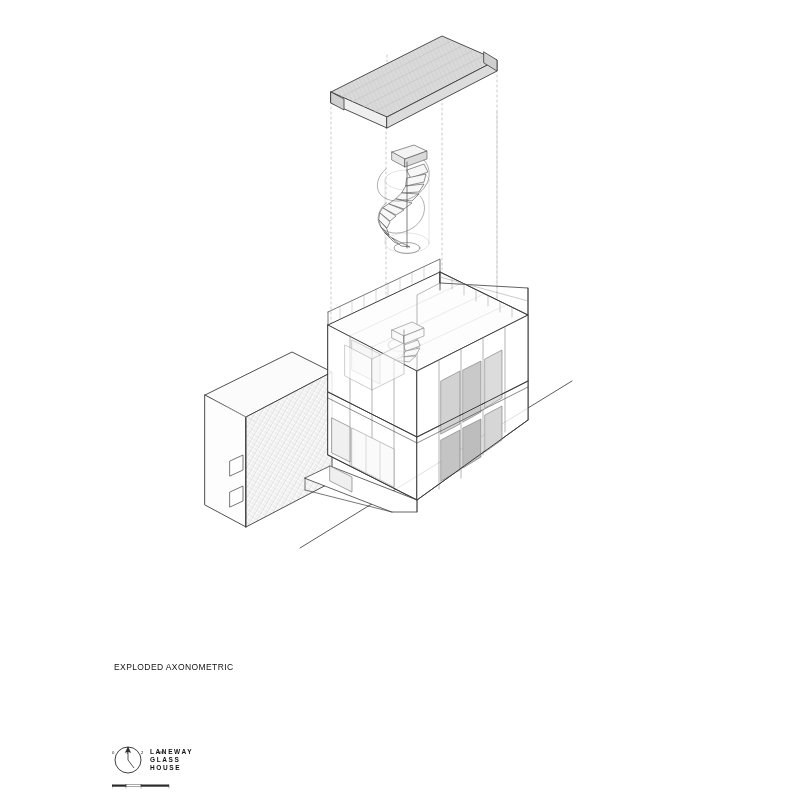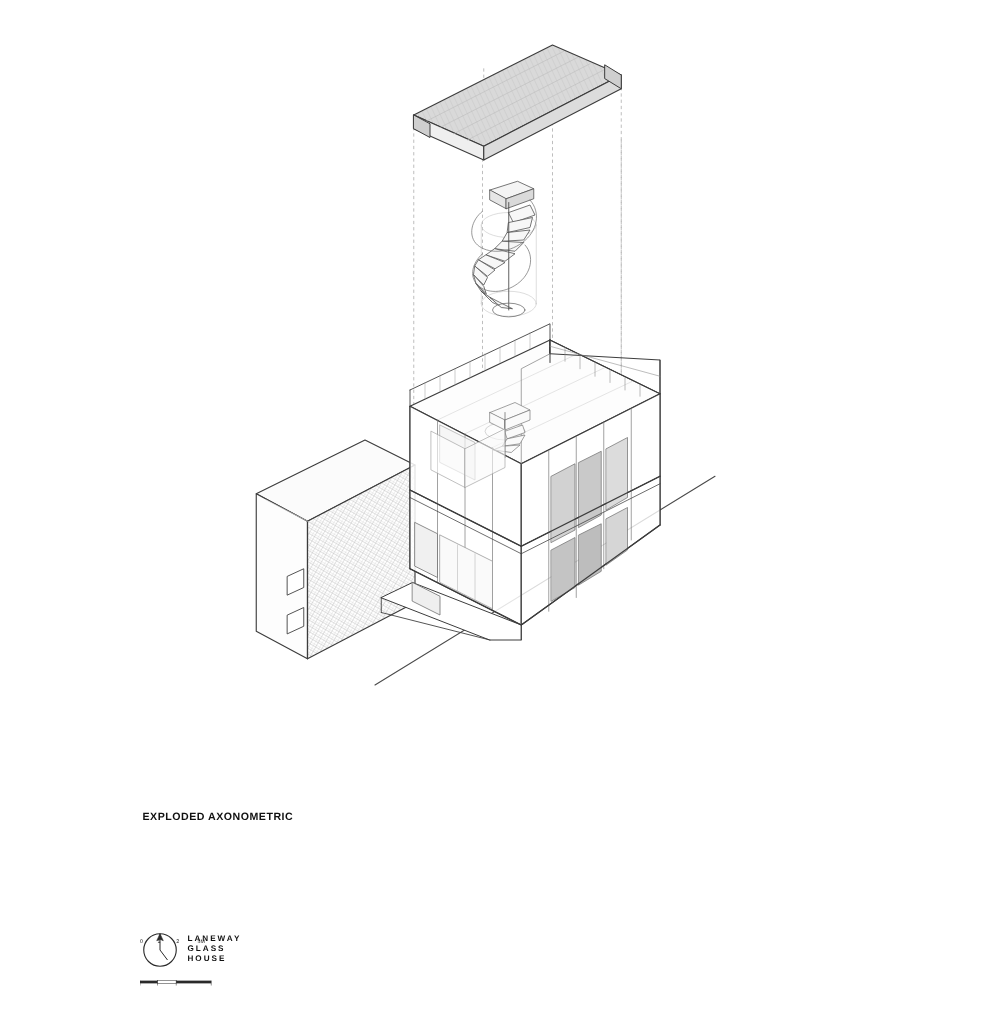--- a/index.html
+++ b/index.html
@@ -22,23 +22,23 @@
   .drawing {
     position: absolute;
     left: 0;
     top: 0;
     width: 800px;
     height: 640px;
   }
   .title-block {
     position: absolute;
     left: 114px;
-    top: 648px;
+    top: 662px;
     font-size: 8.5px;
-    font-weight: bold;
+    font-weight: normal;
     letter-spacing: 0.4px;
     color: #111;
   }
   .logo-block {
     position: absolute;
     left: 112px;
     top: 744px;
     width: 120px;
     height: 50px;
   }

